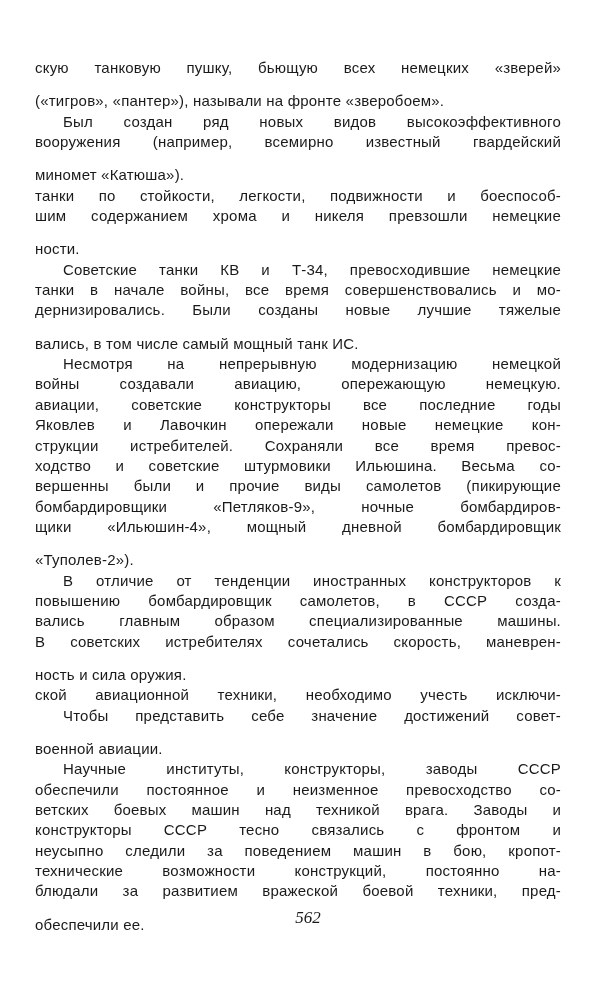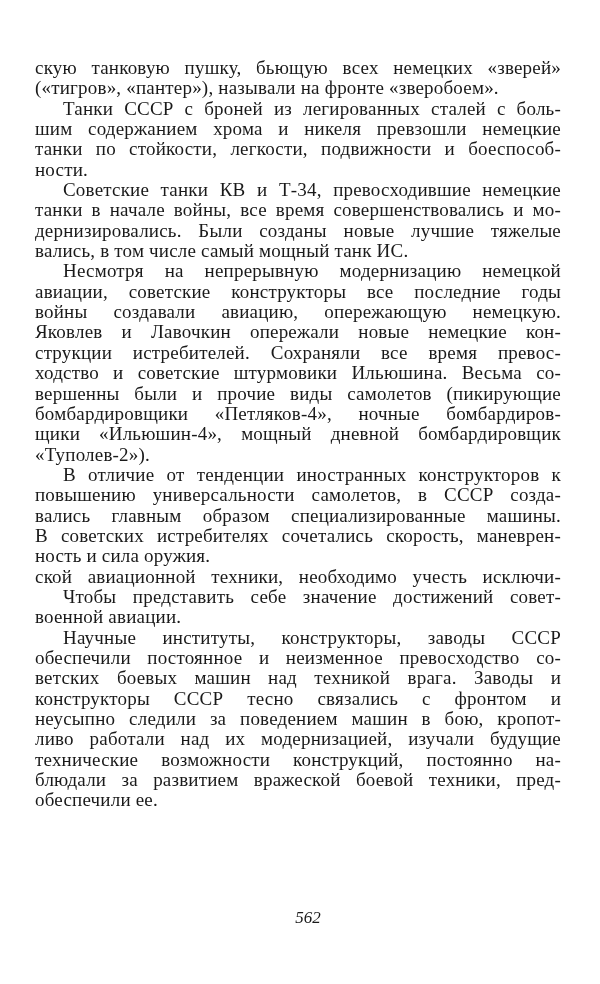--- a/index.html
+++ b/index.html
@@ -1,85 +1,88 @@
 <!DOCTYPE html>
 <html><head>
 <meta charset="utf-8">
 <style>
   html, body { margin: 0; padding: 0; background: #ffffff; }
   body { width: 600px; height: 984px; position: relative; overflow: hidden; }
   .page {
     position: absolute; left: 35px; top: 58px; width: 526px;
-    font-family: Liberation Serif, serif;
-    font-size: 19px; color: #1a1a1a;
+    font-family: Liberation Sans, sans-serif;
+    font-size: 15px; color: #1a1a1a;
   }
   .line {
     height: 20.35px; line-height: 20.35px; white-space: nowrap;
     text-align: justify; text-align-last: justify;
     letter-spacing: 0.2px;
   }
-  .line.last { text-align-last: left; }
+  .line.last { text-align-last: left; margin-top: 13px; }
   .line.indent { padding-left: 28px; }
   .pagenum {
     position: absolute; left: 0; width: 600px; top: 908px;
     text-align: center; font-family: "Liberation Serif", serif;
     font-style: italic; font-size: 17px; color: #1a1a1a;
     padding-left: 16px; box-sizing: border-box;
   }
 </style>
 </head>
 <body>
 
 <div class="page">
   <div>
     <div class="line">скую танковую пушку, бьющую всех немецких «зверей»</div>
     <div class="line last">(«тигров», «пантер»), называли на фронте «зверобоем».</div>
   </div>
   <div>
-    <div class="line indent">Танки СССР с броней из легированных сталей с боль-</div>
+    <div class="line indent">Был создан ряд новых видов высокоэффективного</div>
+    <div class="line">вооружения (например, всемирно известный гвардейский</div>
+    <div class="line last">миномет «Катюша»).</div>
+  </div>
+  <div>
+    <div class="line">танки по стойкости, легкости, подвижности и боеспособ-</div>
     <div class="line">шим содержанием хрома и никеля превзошли немецкие</div>
-    <div class="line">танки по стойкости, легкости, подвижности и боеспособ-</div>
     <div class="line last">ности.</div>
   </div>
   <div>
     <div class="line indent">Советские танки КВ и Т-34, превосходившие немецкие</div>
     <div class="line">танки в начале войны, все время совершенствовались и мо-</div>
     <div class="line">дернизировались. Были созданы новые лучшие тяжелые</div>
     <div class="line last">вались, в том числе самый мощный танк ИС.</div>
   </div>
   <div>
     <div class="line indent">Несмотря на непрерывную модернизацию немецкой</div>
+    <div class="line">войны создавали авиацию, опережающую немецкую.</div>
     <div class="line">авиации, советские конструкторы все последние годы</div>
-    <div class="line">войны создавали авиацию, опережающую немецкую.</div>
     <div class="line">Яковлев и Лавочкин опережали новые немецкие кон-</div>
     <div class="line">струкции истребителей. Сохраняли все время превос-</div>
     <div class="line">ходство и советские штурмовики Ильюшина. Весьма со-</div>
     <div class="line">вершенны были и прочие виды самолетов (пикирующие</div>
-    <div class="line">бомбардировщики «Петляков-4», ночные бомбардиров-</div>
+    <div class="line">бомбардировщики «Петляков-9», ночные бомбардиров-</div>
     <div class="line">щики «Ильюшин-4», мощный дневной бомбардировщик</div>
     <div class="line last">«Туполев-2»).</div>
   </div>
   <div>
     <div class="line indent">В отличие от тенденции иностранных конструкторов к</div>
-    <div class="line">повышению универсальности самолетов, в СССР созда-</div>
+    <div class="line">повышению бомбардировщик самолетов, в СССР созда-</div>
     <div class="line">вались главным образом специализированные машины.</div>
     <div class="line">В советских истребителях сочетались скорость, маневрен-</div>
     <div class="line last">ность и сила оружия.</div>
   </div>
   <div>
     <div class="line">ской авиационной техники, необходимо учесть исключи-</div>
     <div class="line indent">Чтобы представить себе значение достижений совет-</div>
     <div class="line last">военной авиации.</div>
   </div>
   <div>
     <div class="line indent">Научные институты, конструкторы, заводы СССР</div>
     <div class="line">обеспечили постоянное и неизменное превосходство со-</div>
     <div class="line">ветских боевых машин над техникой врага. Заводы и</div>
     <div class="line">конструкторы СССР тесно связались с фронтом и</div>
     <div class="line">неусыпно следили за поведением машин в бою, кропот-</div>
-    <div class="line">ливо работали над их модернизацией, изучали будущие</div>
     <div class="line">технические возможности конструкций, постоянно на-</div>
     <div class="line">блюдали за развитием вражеской боевой техники, пред-</div>
     <div class="line last">обеспечили ее.</div>
   </div>
 </div>
 
 <div class="pagenum">562</div>
 
 </body></html>

